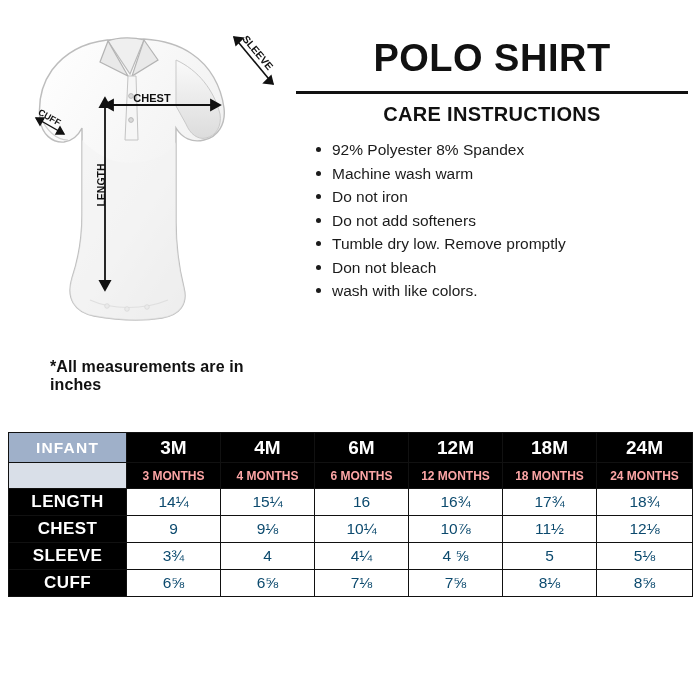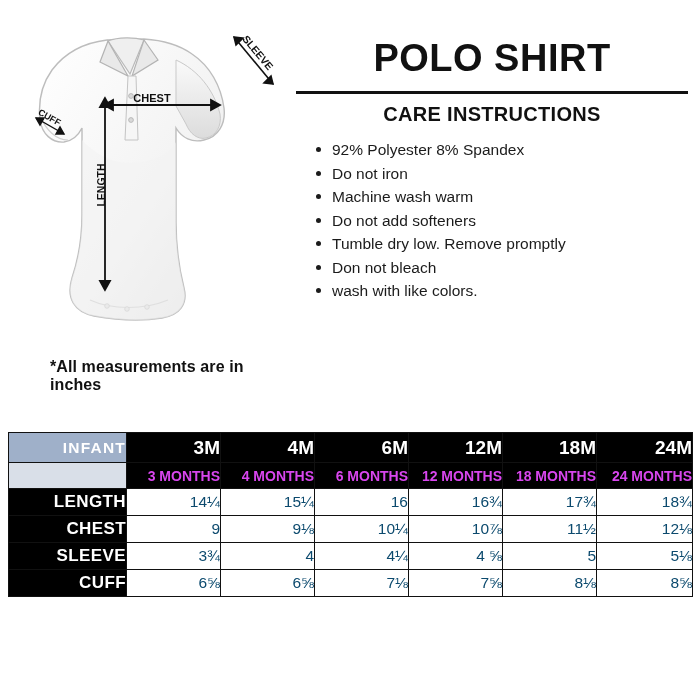--- a/index.html
+++ b/index.html
@@ -58,43 +58,43 @@
     position: absolute;
     left: 2px; top: 9px;
     width: 5px; height: 5px;
     background: #1b1b1b;
     border-radius: 50%;
   }
 
   
   .table-wrap { position: absolute; left: 8px; top: 432px; width: 684px; }
   table { border-collapse: collapse; width: 684px; table-layout: fixed; }
-  td, th { border: 1px solid #111; text-align: right; padding: 0; }
+  td, th { border: 1px solid #111; text-align: center; padding: 0; }
 
   th.infant {
     background: #9fb0c9;
     color: #ffffff;
     font-size: 15.5px;
     font-weight: 700;
     letter-spacing: 1.2px;
     height: 30px;
     width: 118px;
   }
   th.size {
     background: #000000;
     color: #ffffff;
     font-size: 19px;
     font-weight: 700;
     height: 30px;
     margin-left: 32px;
   }
   td.months-blank { background: #d9dfe8; height: 26px; }
   td.months {
-    background: #000000; color: #d946ef;
-    font-size: 14px; font-weight: 700; height: 26px;
+    background: #000000; color: #fca5a5;
+    font-size: 12px; font-weight: 700; height: 26px;
   }
   td.rowlabel {
     background: #000000; color: #ffffff;
     font-size: 17px; font-weight: 700; height: 27px;
     letter-spacing: .4px;
   }
   td.val { background:#ffffff; color:#0c4a6e; font-size: 15.5px; height: 27px; }
 </style>
 </head>
 <body>
@@ -189,22 +189,22 @@
 
       <div class="measure-note">*All measurements are in inches</div>
     </div>
 
     <div class="right">
       <div class="title">POLO SHIRT</div>
       <div class="rule"></div>
       <div class="care-title">CARE INSTRUCTIONS</div>
       <ul class="care-list">
         <li>92% Polyester 8% Spandex</li>
+        <li>Machine wash warm</li>
         <li>Do not iron</li>
-        <li>Machine wash warm</li>
         <li>Do not add softeners</li>
         <li>Tumble dry low. Remove promptly</li>
         <li>Don not bleach</li>
         <li>wash with like colors.</li>
       </ul>
     </div>
   </div>
 
   <div class="table-wrap">
     <table>

